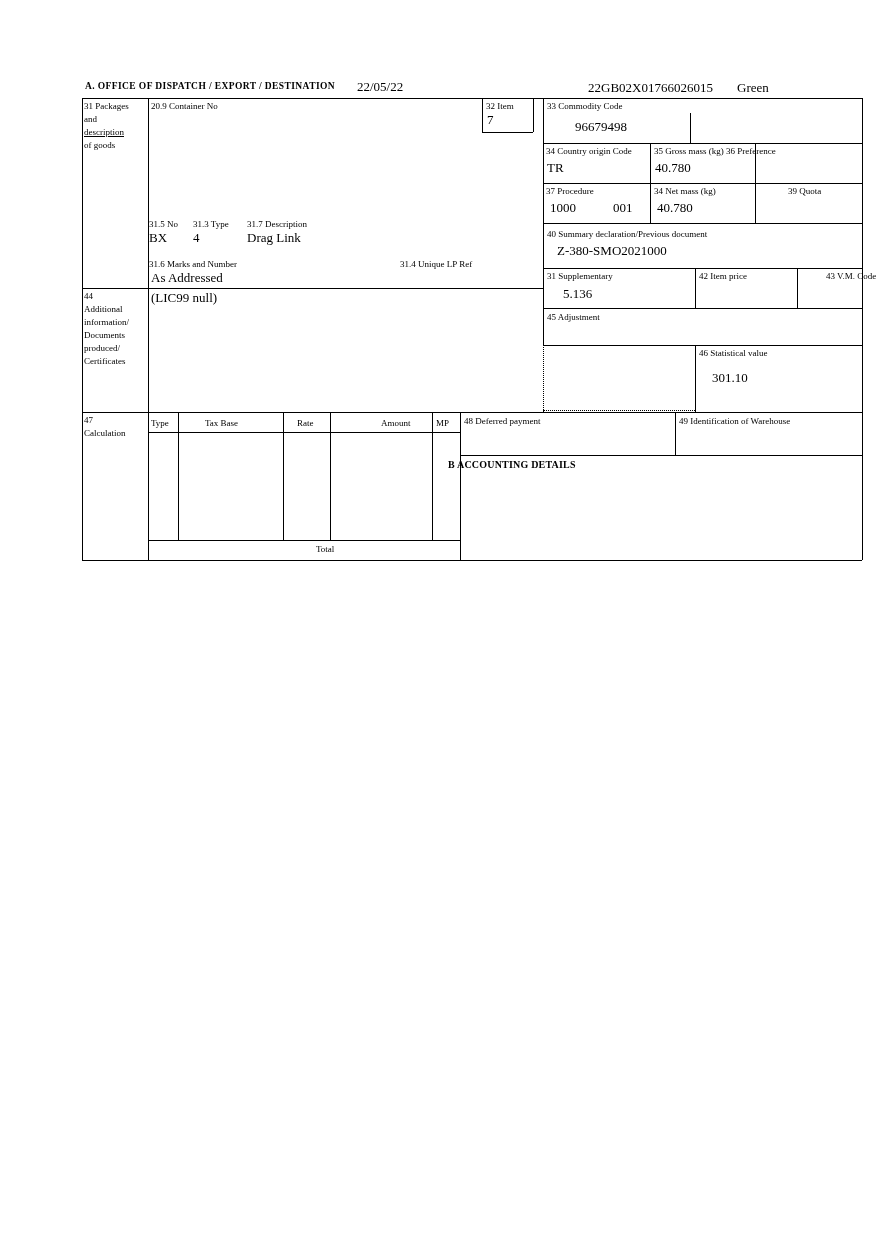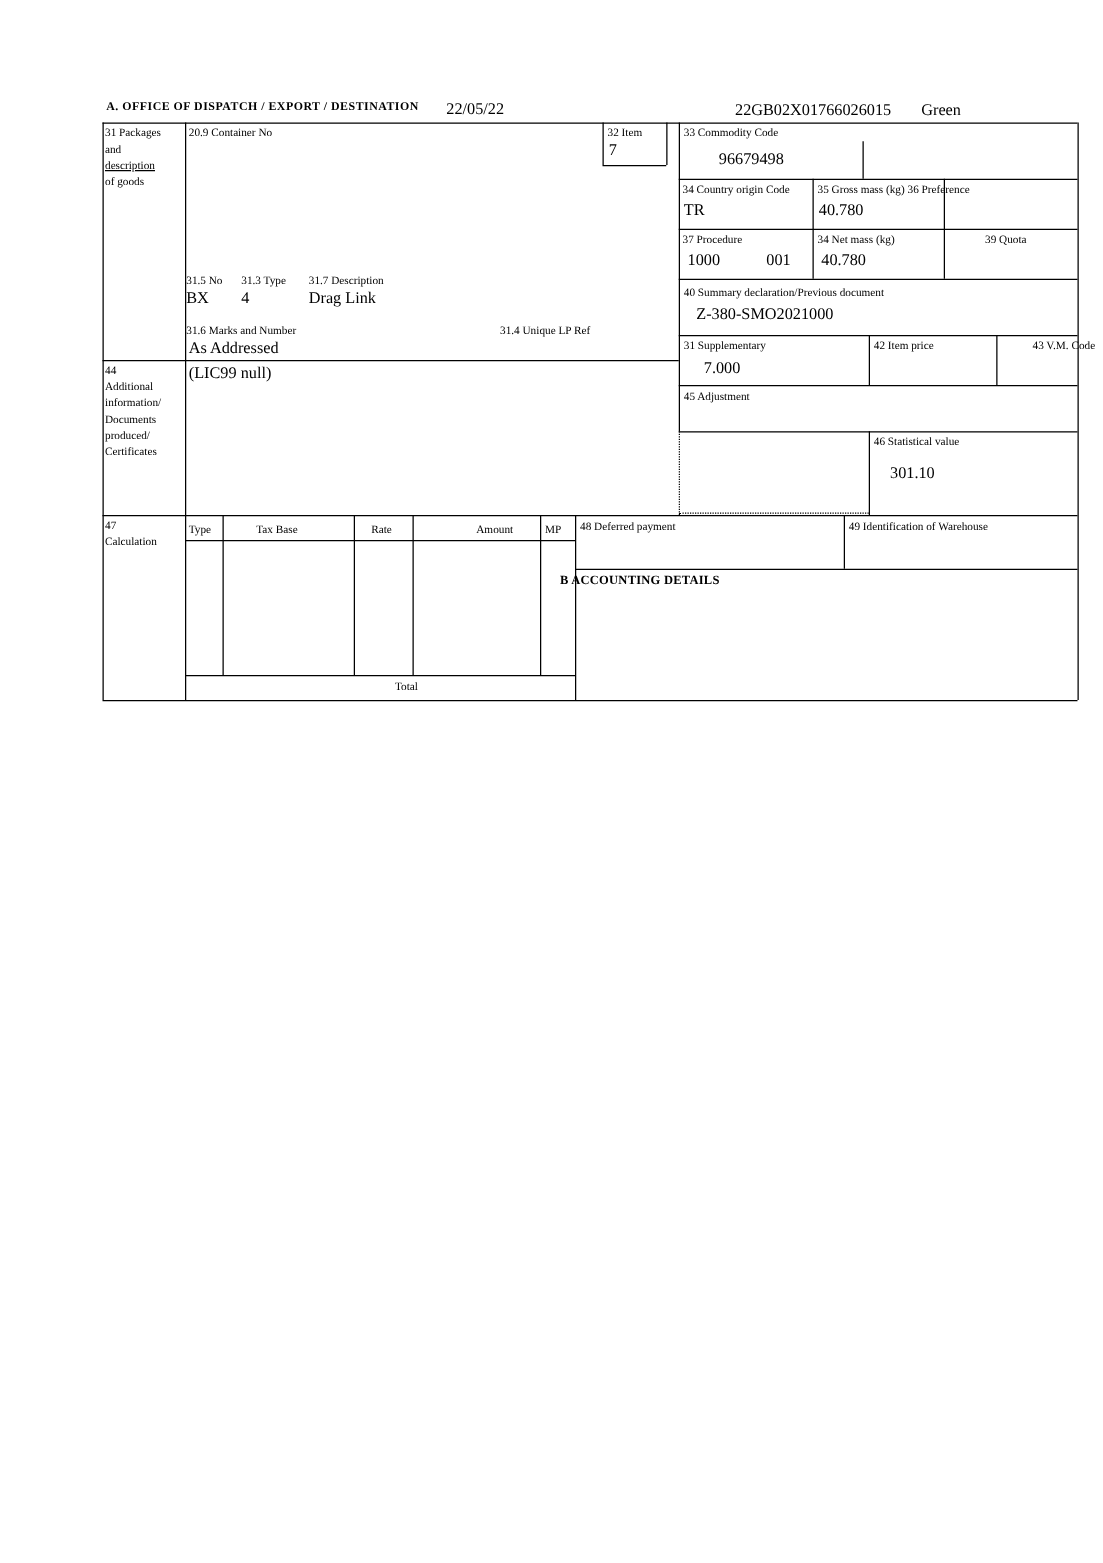--- a/index.html
+++ b/index.html
@@ -96,21 +96,21 @@
   <span class="val" style="left:550px;top:200px;">1000</span>
   <span class="val" style="left:613px;top:200px;">001</span>
   <span class="lbl" style="left:654px;top:186px;">34 Net mass (kg)</span>
   <span class="val" style="left:657px;top:200px;">40.780</span>
   <span class="lbl" style="left:759px;top:186px;margin-left:29px;">39 Quota</span>
 
   <span class="lbl" style="left:547px;top:229px;">40 Summary declaration/Previous document</span>
   <span class="val" style="left:557px;top:243px;">Z-380-SMO2021000</span>
 
   <span class="lbl" style="left:547px;top:271px;">31 Supplementary</span>
-  <span class="val" style="left:563px;top:286px;">7.000</span>
+  <span class="val" style="left:563px;top:286px;">5.136</span>
   <span class="lbl" style="left:699px;top:271px;">42 Item price</span>
   <span class="lbl" style="left:801px;top:271px;margin-left:25px;">43 V.M. Code</span>
 
   <span class="lbl" style="left:84px;top:291px;">44</span>
   <span class="lbl" style="left:84px;top:304px;">Additional</span>
   <span class="lbl" style="left:84px;top:317px;">information/</span>
   <span class="lbl" style="left:84px;top:330px;">Documents</span>
   <span class="lbl" style="left:84px;top:343px;">produced/</span>
   <span class="lbl" style="left:84px;top:356px;">Certificates</span>
   <span class="val" style="left:151px;top:290px;">(LIC99 null)</span>

